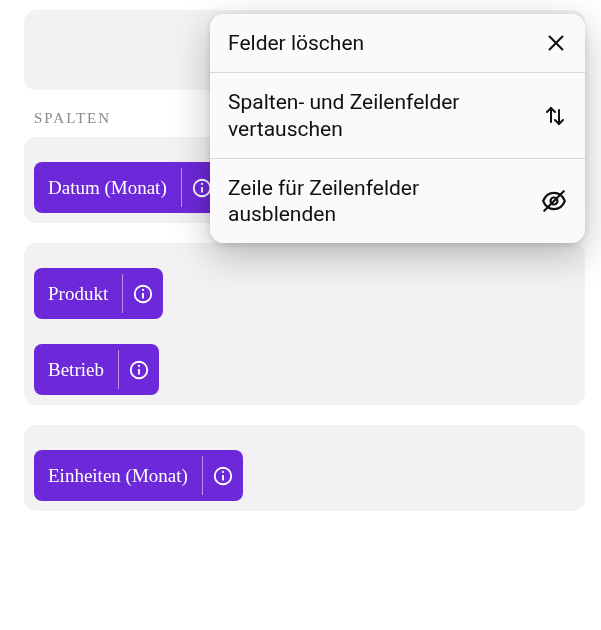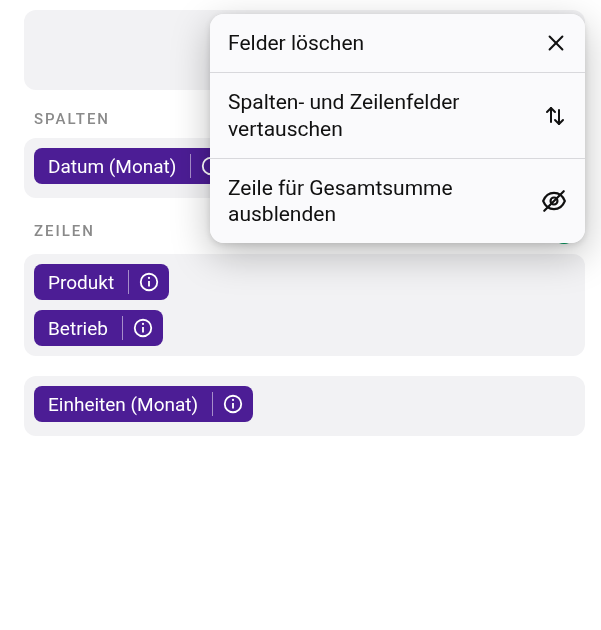--- a/index.html
+++ b/index.html
@@ -7,20 +7,21 @@
   body {
     font-family: -apple-system, BlinkMacSystemFont, "Segoe UI", Roboto, Helvetica, Arial, sans-serif;
     background: #ffffff;
     position: relative;
     overflow: hidden;
   }
   .panel {
     position: absolute;
     left: 24px; right: 16px; top: 0; bottom: 0;
     padding-top: 10px;
+    font-family: Liberation Serif, serif;
   }
   .section { margin-top: 20px; }
   .section-header {
     display: flex;
     align-items: center;
     justify-content: space-between;
     padding: 0 8px 10px 10px;
   }
   .section-title {
     font-size: 15px;
@@ -50,27 +51,28 @@
     gap: 10px;
     align-items: flex-start;
   }
   .well.first {
     height: 80px;
     margin-top: 0;
   }
   .pill {
     display: inline-flex;
     align-items: stretch;
-    background: #4c1d95;
+    background: #6d28d9;
     color: #fff;
     border-radius: 8px;
     font-size: 19px;
-    height: 36px;
+    height: 51px;
     overflow: hidden;
     cursor: grab;
+    margin-top: 15px;
   }
   .pill-label {
     padding: 0 14px;
     display: flex; align-items: center;
     white-space: nowrap;
   }
   .pill-divider {
     width: 1px;
     background: rgba(255,255,255,0.5);
     margin: 6px 0;
@@ -134,26 +136,20 @@
               <circle cx="12" cy="12" r="9"></circle>
               <line x1="12" y1="11" x2="12" y2="17"></line>
               <circle cx="12" cy="7.5" r="1.2" fill="#fff" stroke="none"></circle>
             </svg>
         </div>
       </div>
     </div>
   </div>
 
   <div class="section">
-    <div class="section-header">
-      <div class="section-title">ZEILEN</div>
-      <div class="more-btn">
-          <span>•••</span>
-        </div>
-    </div>
     <div class="well">
       <div class="pill">
         <div class="pill-label">Produkt</div>
         <div class="pill-divider"></div>
         <div class="pill-info">
           <svg viewBox="0 0 24 24" fill="none" stroke="#fff" stroke-width="2">
               <circle cx="12" cy="12" r="9"></circle>
               <line x1="12" y1="11" x2="12" y2="17"></line>
               <circle cx="12" cy="7.5" r="1.2" fill="#fff" stroke="none"></circle>
             </svg>
@@ -206,21 +202,21 @@
     <div class="icon">
       <svg width="24" height="24" viewBox="0 0 24 24" fill="none" stroke="currentColor" stroke-width="2" stroke-linecap="round" stroke-linejoin="round">
         <path d="M8 4 L8 18"></path>
           <path d="M4 8 L8 4 L12 8"></path>
         <path d="M16 20 L16 6"></path>
           <path d="M12 16 L16 20 L20 16"></path>
       </svg>
     </div>
   </div>
   <div class="menu-item">
-    <div class="label">Zeile für Gesamtsumme ausblenden</div>
+    <div class="label">Zeile für Zeilenfelder ausblenden</div>
     <div class="icon">
       <svg width="26" height="26" viewBox="0 0 24 24" fill="none" stroke="currentColor" stroke-width="2" stroke-linecap="round" stroke-linejoin="round">
         <path d="M2 12 C4 7 8 4.5 12 4.5 C16 4.5 20 7 22 12 C20 17 16 19.5 12 19.5 C8 19.5 4 17 2 12 Z"></path>
         <circle cx="12" cy="12" r="3.2"></circle>
         <line x1="3" y1="21" x2="21" y2="3"></line>
       </svg>
     </div>
   </div>
 </div>
 

